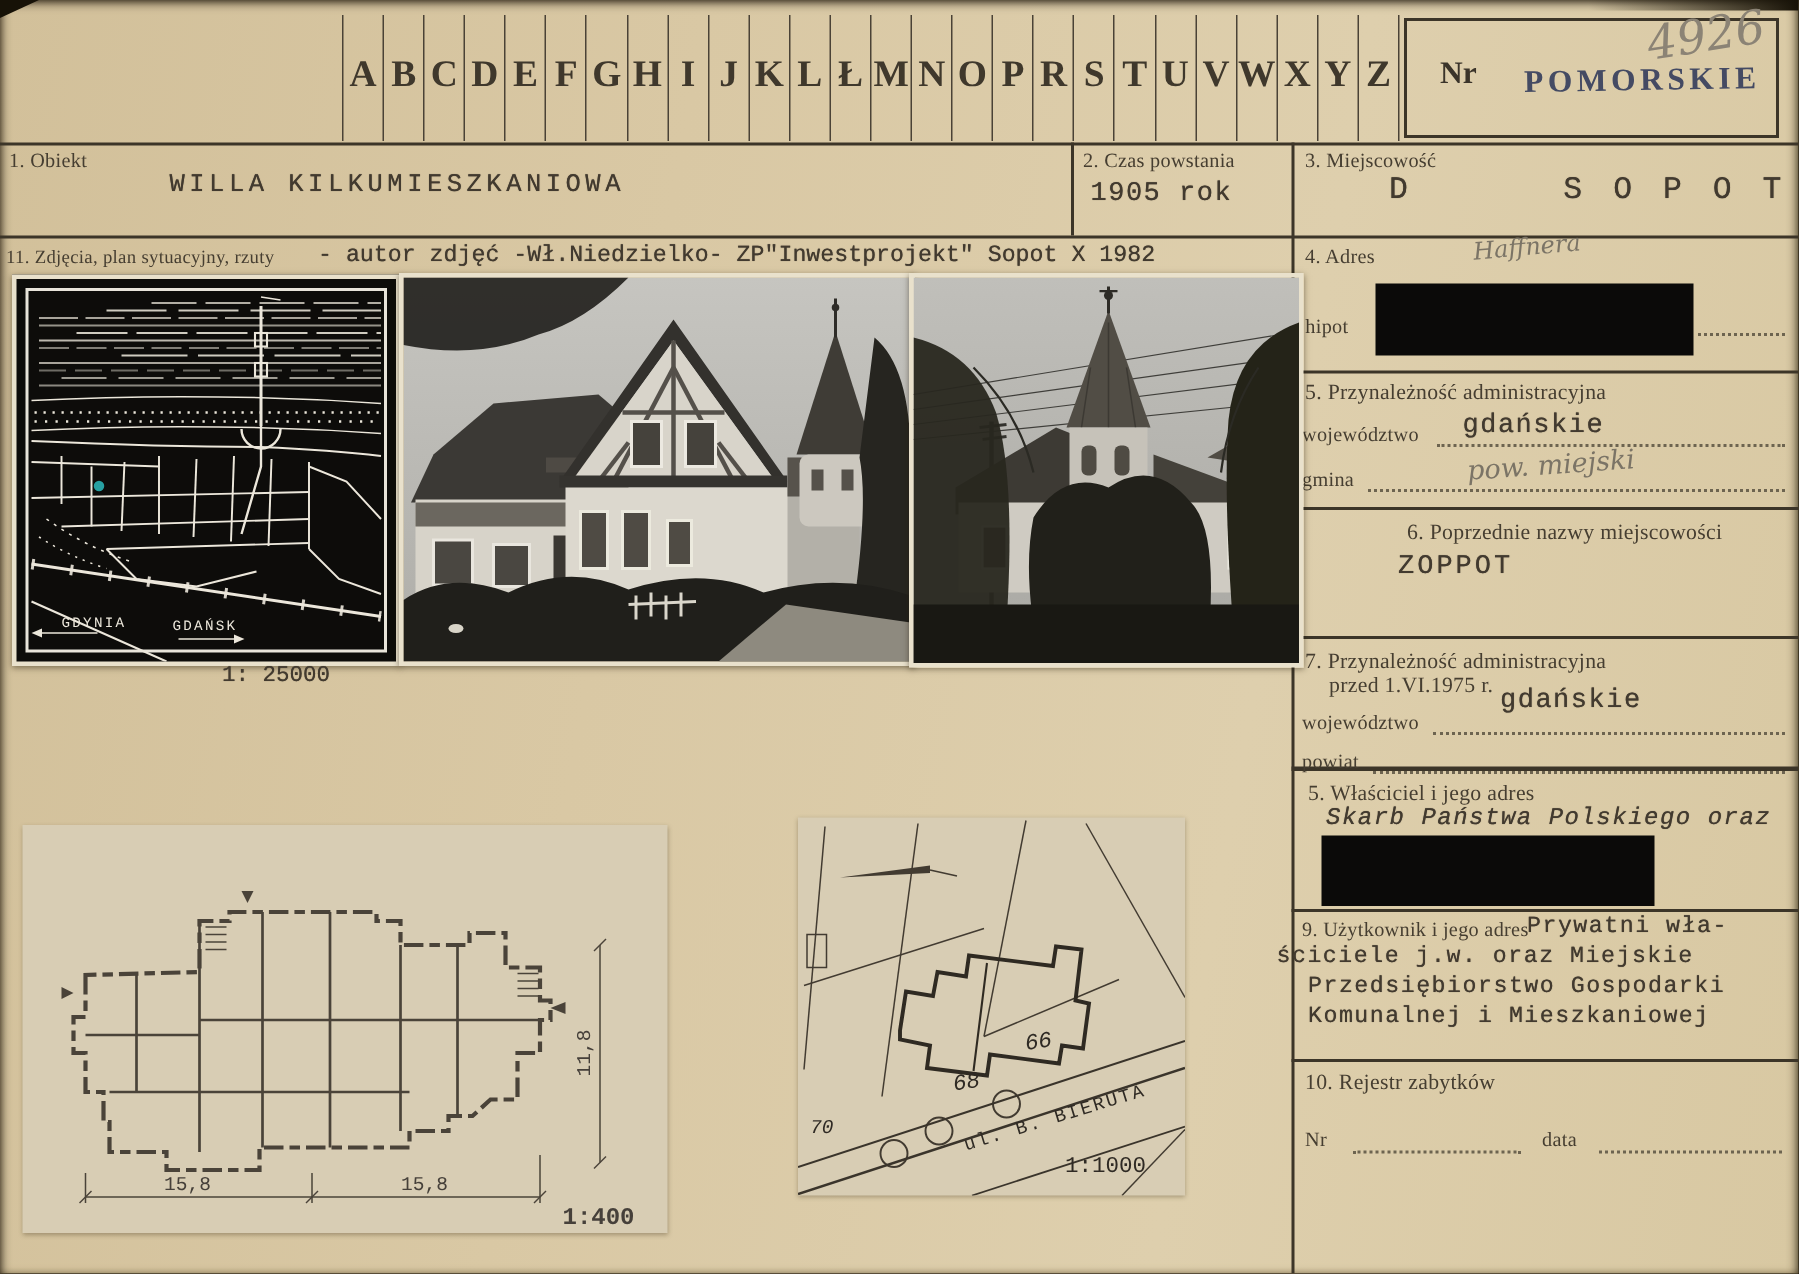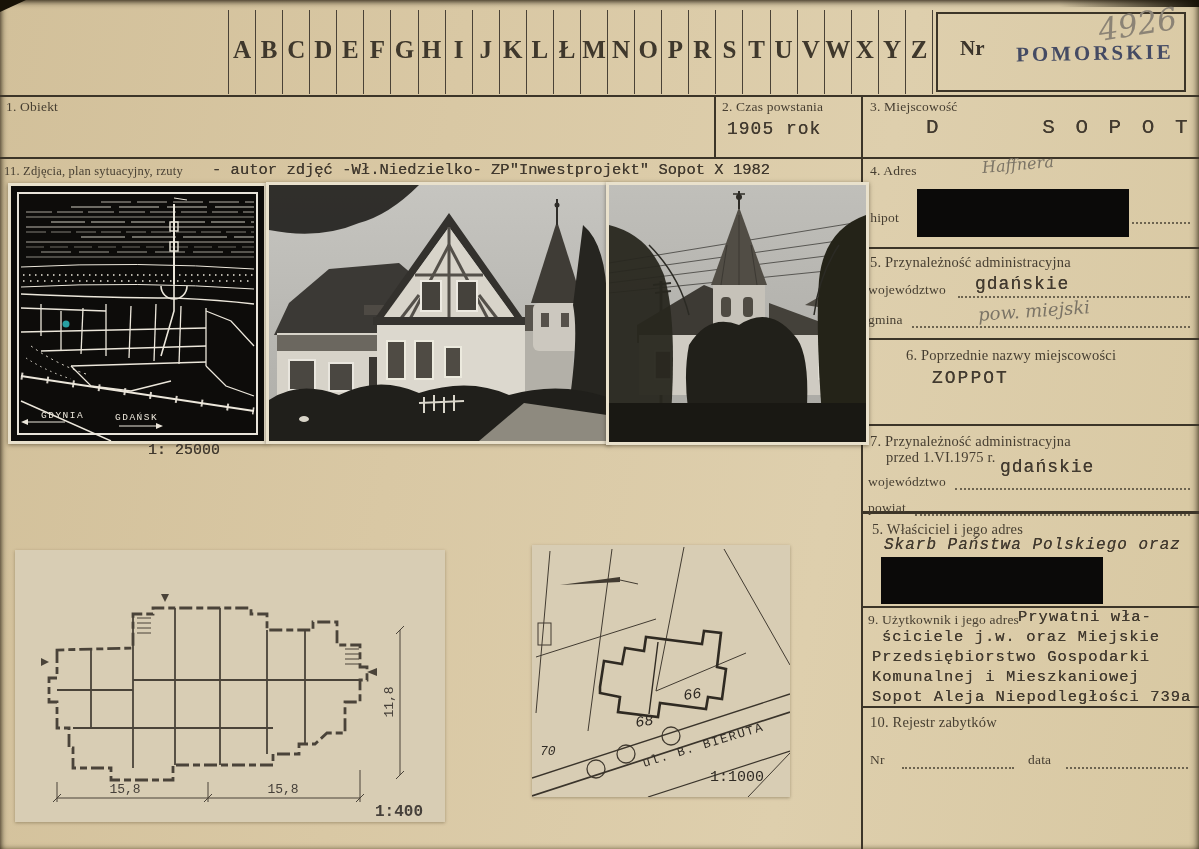--- a/index.html
+++ b/index.html
@@ -84,20 +84,21 @@
   <div class="vline" style="left:714px;top:95px;height:62px;"></div>
   <div class="vline" style="left:861px;top:95px;height:754px;"></div>
   <div class="hline" style="left:861px;top:247px;width:338px;"></div>
   <div class="hline" style="left:861px;top:338px;width:338px;"></div>
   <div class="hline" style="left:861px;top:424px;width:338px;"></div>
   <div class="hline" style="left:861px;top:511px;width:338px;height:3px;"></div>
   <div class="hline" style="left:861px;top:606px;width:338px;"></div>
   <div class="hline" style="left:861px;top:706px;width:338px;"></div>
 
   <div class="abs lbl" style="left:6px;top:99px;">1. Obiekt</div>
+  <div class="abs typed" style="left:113px;top:114px;font-size:17px;letter-spacing:3px;">WILLA KILKUMIESZKANIOWA</div>
 
   <div class="abs lbl" style="left:722px;top:99px;">2. Czas powstania</div>
   <div class="abs typed" style="left:727px;top:119px;font-size:18px;letter-spacing:1px;">1905 rok</div>
 
   <div class="abs lbl" style="left:870px;top:99px;">3. Miejscowość</div>
   <div class="abs typed" style="left:926px;top:116px;font-size:21px;letter-spacing:4px;">D      S O P O T</div>
 
   <div class="abs lbl" style="left:4px;top:164px;font-size:12.5px;">11. Zdjęcia, plan sytuacyjny, rzuty</div>
   <div class="abs typed" style="left:212px;top:161px;font-size:15.5px;">- autor zdjęć -Wł.Niedzielko- ZP"Inwestprojekt" Sopot X 1982</div>
 
@@ -109,41 +110,40 @@
   <div class="redact" style="left:917px;top:189px;width:212px;height:48px;"></div>
 
   <div class="abs lbl lbl-lg" style="left:870px;top:254px;">5. Przynależność administracyjna</div>
   <div class="abs lbl" style="left:868px;top:282px;">województwo</div>
   <div class="dots" style="left:958px;top:295px;width:232px;"></div>
   <div class="abs typed" style="left:975px;top:274px;font-size:18px;letter-spacing:1px;">gdańskie</div>
   <div class="abs lbl" style="left:868px;top:312px;">gmina</div>
   <div class="dots" style="left:912px;top:325px;width:278px;"></div>
   <div class="abs hand" style="left:978px;top:300px;font-size:18px;transform:rotate(-4deg);">pow. miejski</div>
 
-  <div class="abs lbl lbl-lg" style="left:870px;top:347px;padding-left:36px;">6. Poprzednie nazwy miejscowości</div>
+  <div class="abs lbl lbl-lg" style="left:902px;top:347px;padding-left:36px;">6. Poprzednie nazwy miejscowości</div>
   <div class="abs typed" style="left:932px;top:368px;font-size:18px;letter-spacing:2px;">ZOPPOT</div>
 
   <div class="abs lbl lbl-lg" style="left:870px;top:433px;">7. Przynależność administracyjna</div>
   <div class="abs lbl lbl-lg" style="left:886px;top:449px;">przed 1.VI.1975 r.</div>
   <div class="abs lbl" style="left:868px;top:474px;">województwo</div>
   <div class="abs typed" style="left:1000px;top:457px;font-size:18px;letter-spacing:1px;">gdańskie</div>
   <div class="dots" style="left:955px;top:487px;width:235px;"></div>
   <div class="abs lbl" style="left:868px;top:500px;">powiat</div>
   <div class="dots" style="left:915px;top:513px;width:275px;"></div>
 
   <div class="abs lbl lbl-lg" style="left:872px;top:521px;">5. Właściciel i jego adres</div>
   <div class="abs typed" style="left:884px;top:536px;font-size:16px;letter-spacing:1px;font-style:italic;">Skarb Państwa Polskiego oraz</div>
   <div class="redact" style="left:881px;top:557px;width:222px;height:47px;"></div>
 
   <div class="abs lbl" style="left:868px;top:612px;">9. Użytkownik i jego adres</div>
   <div class="abs typed" style="left:1018px;top:608px;font-size:15.5px;letter-spacing:1px;">Prywatni wła-</div>
-  <div class="abs typed" style="left:851px;top:628px;font-size:15.5px;letter-spacing:1px;margin-left:31px;">ściciele j.w. oraz Miejskie</div>
+  <div class="abs typed" style="left:851px;top:628px;font-size:15.5px;letter-spacing:1px;">ściciele j.w. oraz Miejskie</div>
   <div class="abs typed" style="left:872px;top:648px;font-size:15.5px;letter-spacing:1px;">Przedsiębiorstwo Gospodarki</div>
   <div class="abs typed" style="left:872px;top:668px;font-size:15.5px;letter-spacing:1px;">Komunalnej i Mieszkaniowej</div>
-  <div class="abs typed" style="left:872px;top:688px;font-size:15.5px;letter-spacing:1px;">Sopot Aleja Niepodległości 739a</div>
 
   <div class="abs lbl lbl-lg" style="left:870px;top:714px;">10. Rejestr zabytków</div>
   <div class="abs lbl" style="left:870px;top:752px;">Nr</div>
   <div class="dots" style="left:902px;top:766px;width:112px;"></div>
   <div class="abs lbl" style="left:1028px;top:752px;">data</div>
   <div class="dots" style="left:1066px;top:766px;width:122px;"></div>
 
   <svg class="abs plate" style="left:8px;top:183px;background:#0d0c0a;" width="253" height="255" viewBox="0 0 253 255">
     <rect x="7" y="7" width="239" height="241" fill="none" stroke="#e8e4da" stroke-width="2"></rect>
     <g stroke="#cfcbc0" stroke-width="1.2">

